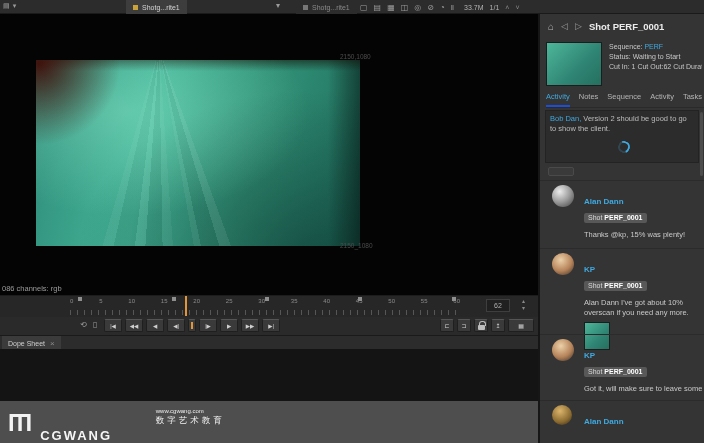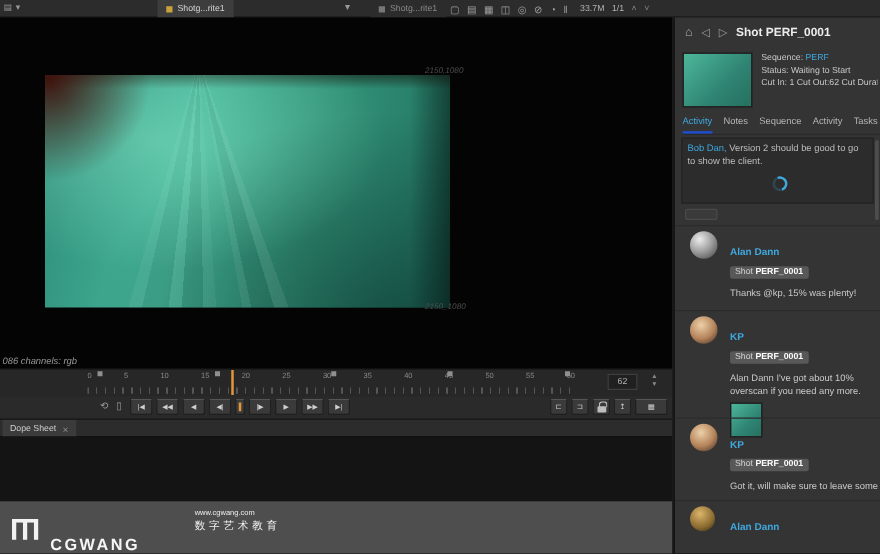--- a/index.html
+++ b/index.html
@@ -14,21 +14,21 @@
   .tab.inactive { left:296px; background:#2c2c2c; color:#8a8a8a; }
   .tab .tabdot { width:5px; height:5px; background:#c9a23a; display:inline-block; }
   .tab.inactive .tabdot { background:#777; }
   .tab-caret { position:absolute; left:276px; top:1px; color:#9a9a9a; font-size:8px; }
   .topbar-icons { position:absolute; left:360px; top:0; height:14px; display:flex; align-items:center; gap:6px; color:#9e9e9e; font-size:8px; }
   .topbar-icons .mem { font-size:7px; color:#b3b3b3; margin-left:4px; }
   .topbar-icons .ratio { font-size:7px; color:#b3b3b3; }
   .topbar-icons .tiny { font-size:7px; color:#888; }
 
   
-  .viewer { position:absolute; left:0; top:14px; width:538px; height:281px; background:#040404;font-style:italic; }
+  .viewer { position:absolute; left:0; top:14px; width:538px; height:281px; background:#040404; }
   .stage-image { position:absolute; left:36px; top:46px; width:324px; height:186px;
     background:
       radial-gradient(circle at 1% 2%, rgba(64,14,9,0.95), rgba(64,14,9,0) 22%),
       radial-gradient(ellipse at 28% 28%, rgba(150,240,210,0.40), rgba(150,240,210,0) 55%),
       conic-gradient(from 155deg at 38% -6%, rgba(255,255,255,0) 0 5deg, rgba(255,255,255,0.08) 5deg 8deg, rgba(0,0,0,0.06) 8deg 13deg, rgba(255,255,255,0.06) 13deg 15deg, rgba(0,0,0,0) 15deg 21deg, rgba(255,255,255,0.05) 21deg 24deg, rgba(0,0,0,0.07) 24deg 29deg, rgba(255,255,255,0.07) 29deg 32deg, rgba(0,0,0,0.05) 32deg 38deg, rgba(255,255,255,0.05) 38deg 41deg, rgba(0,0,0,0) 41deg 360deg),
       linear-gradient(180deg, rgba(20,16,8,0.55) 0, rgba(20,16,8,0) 6%),
       linear-gradient(90deg, rgba(0,0,0,0) 90%, rgba(0,0,0,0.45)),
       radial-gradient(ellipse at 85% 105%, rgba(8,42,38,0.55), rgba(8,42,38,0) 60%),
       linear-gradient(100deg, #2f8d7a, #45b598 35%, #339479 65%, #20705f);
   }

